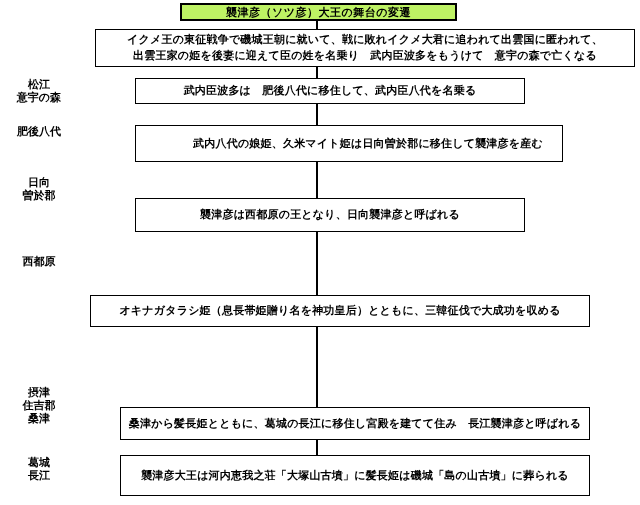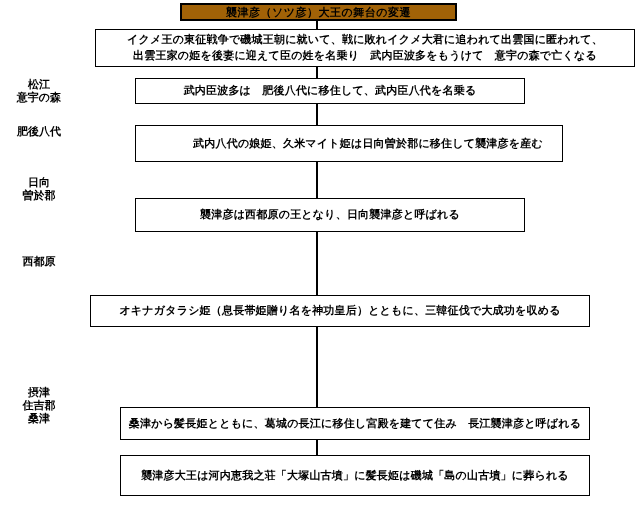--- a/index.html
+++ b/index.html
@@ -16,21 +16,21 @@
     color: #000000;
     overflow: hidden;
   }
   .title-box {
     position: absolute;
     left: 180px;
     top: 3px;
     width: 273px;
     height: 14px;
     border: 2px solid #000000;
-    background: #a16207;
+    background: #bef264;
     z-index: 2;
     display: flex;
     align-items: center;
     justify-content: center;
     font-size: 11px;
     font-weight: bold;
     letter-spacing: 0.5px;
     white-space: nowrap;
   }
   .connector {
@@ -108,19 +108,21 @@
 
   <div class="loc loc-3">西都原</div>
   <div class="box box-3">襲津彦は西都原の王となり、日向襲津彦と呼ばれる</div>
 
   <div class="box box-4">オキナガタラシ姫（息長帯姫贈り名を神功皇后）とともに、三韓征伐で大成功を収める</div>
 
   <div class="loc loc-5">摂津
 住吉郡
 桑津</div>
 
+  <div class="loc loc-6">葛城
+長江</div>
   <div class="box box-6">桑津から髪長姫とともに、葛城の長江に移住し宮殿を建てて住み　長江襲津彦と呼ばれる</div>
 
   <div class="loc loc-7">恵我之荘
 磯城</div>
   <div class="box box-7">襲津彦大王は河内恵我之荘「大塚山古墳」に髪長姫は磯城「島の山古墳」に葬られる</div>
 
 </div>
 
 </body></html>

